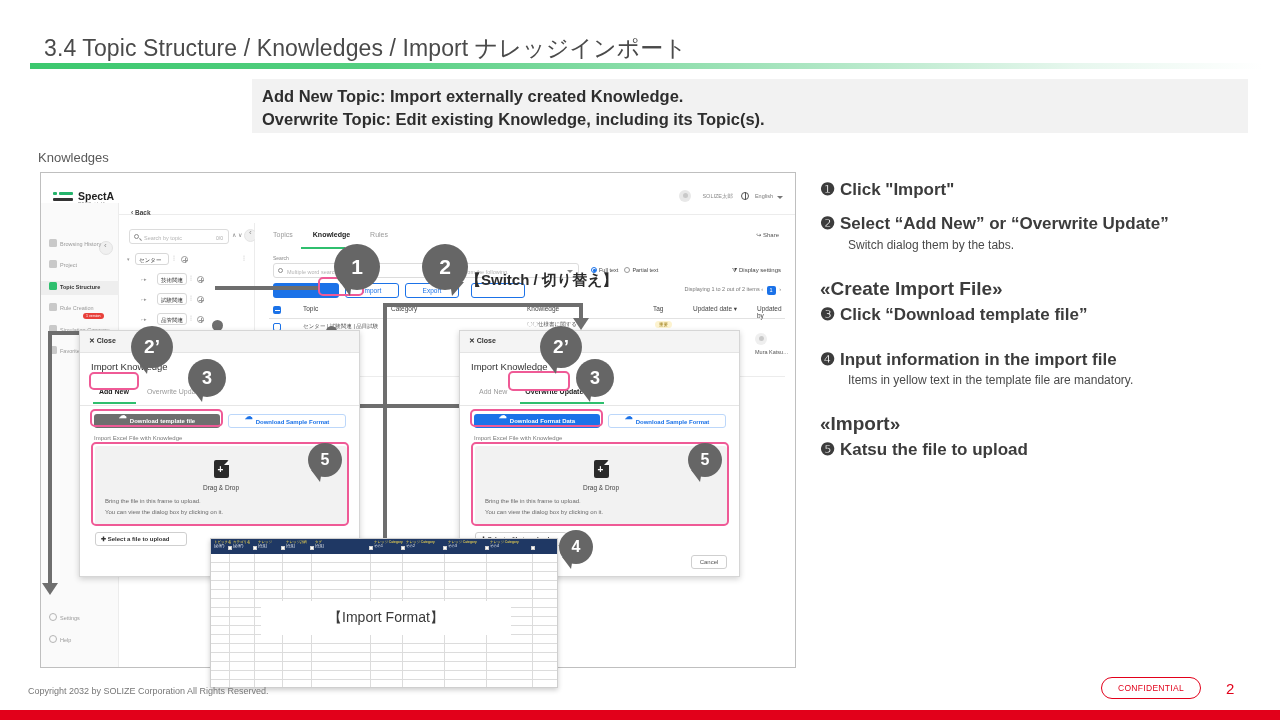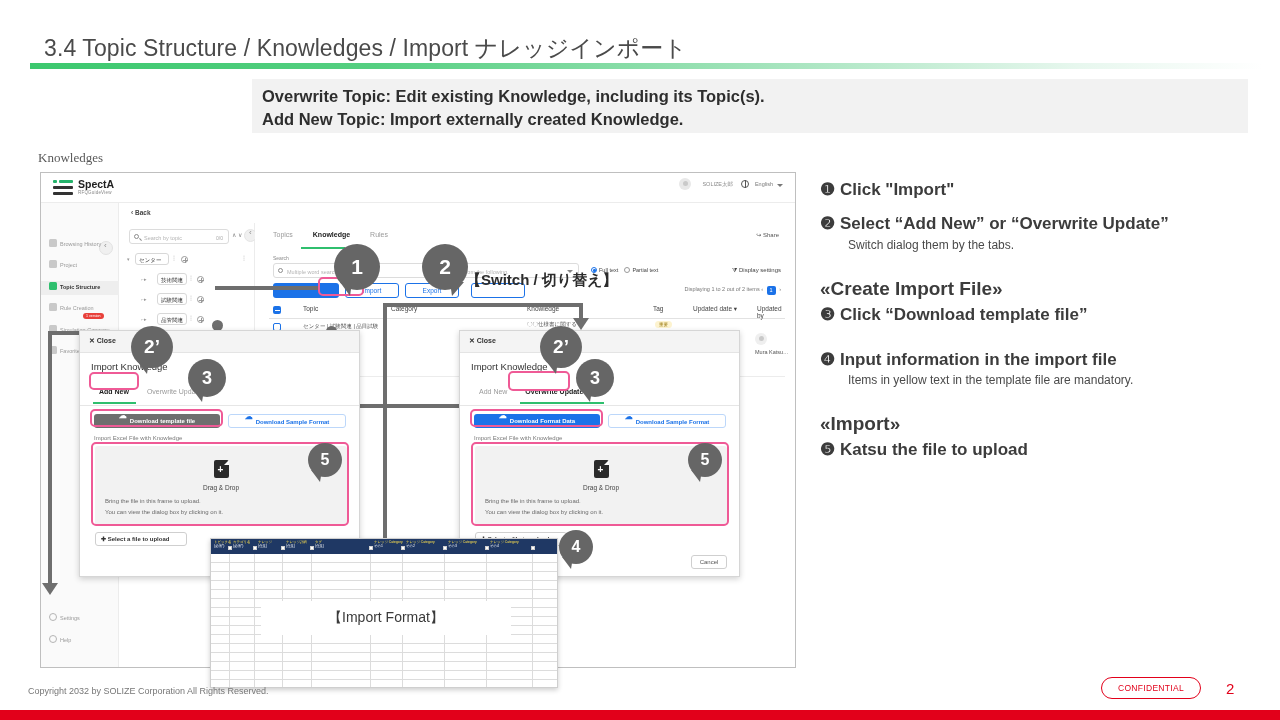--- a/index.html
+++ b/index.html
@@ -34,31 +34,31 @@
 
   .summary {
     position: absolute; left: 252px; top: 79px; width: 996px; height: 54px;
     background: #f2f2f2;
     padding: 6px 0 0 10px;
   }
   .summary .ln { font-size: 16.5px; font-weight: bold; color: #2e2e2e; line-height: 1.42; white-space: nowrap;}
 
   .sec-label {
     position: absolute; left: 38px; top: 150px;
-    font-size: 13px; color: #595959; font-family: Liberation Serif, serif;
+    font-size: 13px; color: #595959;
   }
 
   
   .shot {
     position: absolute; left: 40px; top: 172px; width: 756px; height: 496px;
     background: #fff; border: 1px solid #bfbfbf; overflow: hidden;
   }
 
   
-  .app-head { position:absolute; left:0; top:0; width:100%; height:30px; background:#fff; border-bottom:1px solid #ececec;}
+  .app-head { position:absolute; left:0; top:12px; width:100%; height:30px; background:#fff; border-bottom:1px solid #ececec;}
   .logo-mark { position:absolute; left:12px; top:7px; width:20px; height:16px;}
   .logo-mark i { position:absolute; left:0; height:3px; background:#333; border-radius:1px; }
   .logo-mark i:nth-child(1){ top:0; width:4px; background:#24b36b;}
   .logo-mark i:nth-child(2){ top:0; left:6px; width:14px; background:#24b36b;}
   .logo-mark i:nth-child(3){ top:6px; width:20px;}
   .logo-mark i:nth-child(4){ top:12px; width:20px;}
   .logo-txt { position:absolute; left:37px; top:5px; font-size:10.5px; font-weight:bold; color:#222;}
   .logo-sub { position:absolute; left:37px; top:17px; font-size:4.5px; color:#888; letter-spacing:.2px;}
   .acct { position:absolute; right:62px; top:8px; font-size:5.5px; color:#8a8a8a;}
   .acct-av { position:absolute; right:104px; top:5px; width:12px;height:12px;border-radius:50%;background:#e8e8e8;}
@@ -213,22 +213,22 @@
 </style>
 </head>
 <body>
 
 <div id="slide">
 
   <div class="slide-title">3.4 Topic Structure / Knowledges / Import  ナレッジインポート</div>
   <div class="title-rule"></div>
 
   <div class="summary">
+    <div class="ln">Add New Topic:  Import externally created Knowledge.</div>
     <div class="ln">Overwrite Topic: Edit existing Knowledge, including its Topic(s).</div>
-    <div class="ln">Add New Topic:  Import externally created Knowledge.</div>
   </div>
 
   <div class="sec-label">Knowledges</div>
 
   <div class="shot">
 
     <div class="app-head">
       <div class="logo-mark">
           <i></i>
           <i></i>

